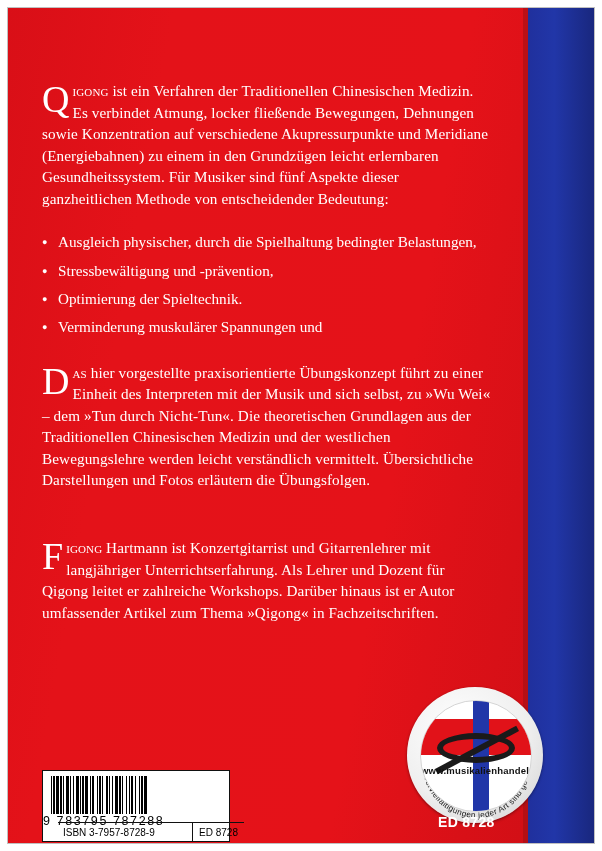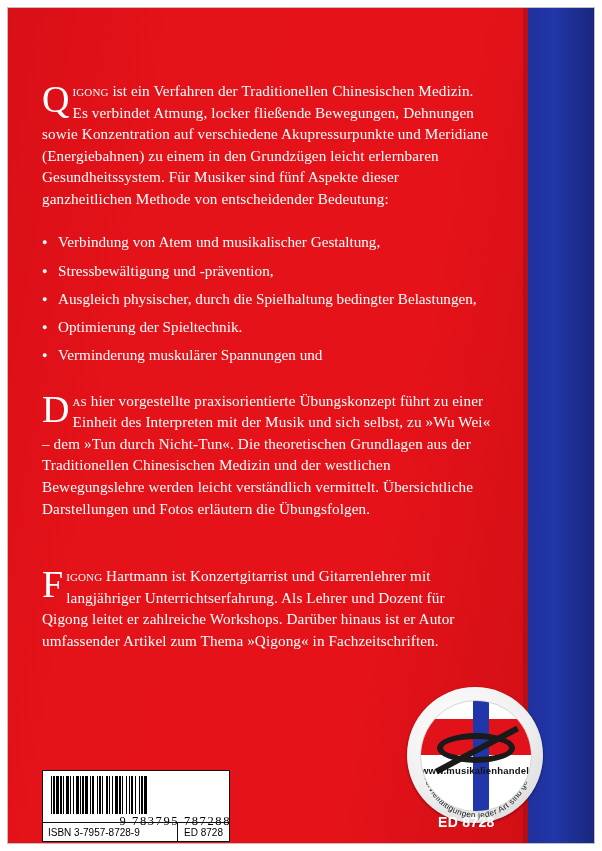--- a/index.html
+++ b/index.html
@@ -201,29 +201,29 @@
     top: 0;
     height: 38px;
     background: #000;
     display: block;
   }
   .bc-digits {
     position: absolute;
     left: 0;
     top: 43px;
     width: 188px;
-    text-align: right;
-    font-family: Liberation Serif, serif;
+    text-align: left;
+    font-family: Liberation Sans, sans-serif;
     font-size: 12.5px;
     letter-spacing: 1.6px;
     color: #000;
   }
   .bc-footer {
     position: absolute;
-    left: 0;
+    left: 15px;
     bottom: 0;
     width: 186px;
     height: 19px;
     border-top: 1px solid #111;
     box-sizing: border-box;
     display: flex;
     align-items: center;
   }
   .bc-isbn {
     flex: 1 1 auto;
@@ -263,23 +263,22 @@
   <div class="book">
     <div class="face"></div>
     <div class="spine-edge"></div>
     <div class="spine"></div>
 
     <div class="text-area">
 
       <p class="para"><span class="dropcap">Q</span><span class="smallcaps">igong</span><span> ist ein Verfahren der Traditionellen Chinesischen Medizin. Es verbindet Atmung, locker fließende Bewegungen, Dehnungen sowie Konzentration auf verschiedene Akupressurpunkte und Meridiane (Energiebahnen) zu einem in den Grundzügen leicht erlernbaren Gesundheitssystem. Für Musiker sind fünf Aspekte dieser ganzheitlichen Methode von entscheidender Bedeutung:</span></p>
 
       <ul class="bullets">
-        <li>Verbindung von Atem und musikalischer Gestaltung,</li>
+        <li>Ausgleich physischer, durch die Spielhaltung bedingter Belastungen,</li>
         <li>Stressbewältigung und -prävention,</li>
-        <li>Ausgleich physischer, durch die Spielhaltung bedingter Belastungen,</li>
         <li>Optimierung der Spieltechnik.</li>
         <li>Verminderung muskulärer Spannungen und</li>
       </ul>
 
       <p class="para second"><span class="dropcap">D</span><span class="smallcaps">as</span><span> hier vorgestellte praxisorientierte Übungskonzept führt zu einer Einheit des Interpreten mit der Musik und sich selbst, zu »Wu Wei« – dem »Tun durch Nicht-Tun«. Die theoretischen Grundlagen aus der Traditionellen Chinesischen Medizin und der westlichen Bewegungslehre werden leicht verständlich vermittelt. Übersichtliche Darstellungen und Fotos erläutern die Übungsfolgen.</span></p>
 
       <p class="para third"><span class="dropcap">F</span><span class="smallcaps">igong</span><span> Hartmann ist Konzertgitarrist und Gitarrenlehrer mit langjähriger Unterrichtserfahrung. Als Lehrer und Dozent für Qigong leitet er zahlreiche Workshops. Darüber hinaus ist er Autor umfassender Artikel zum Thema »Qigong« in Fachzeitschriften.</span></p>
 
     </div>
 

